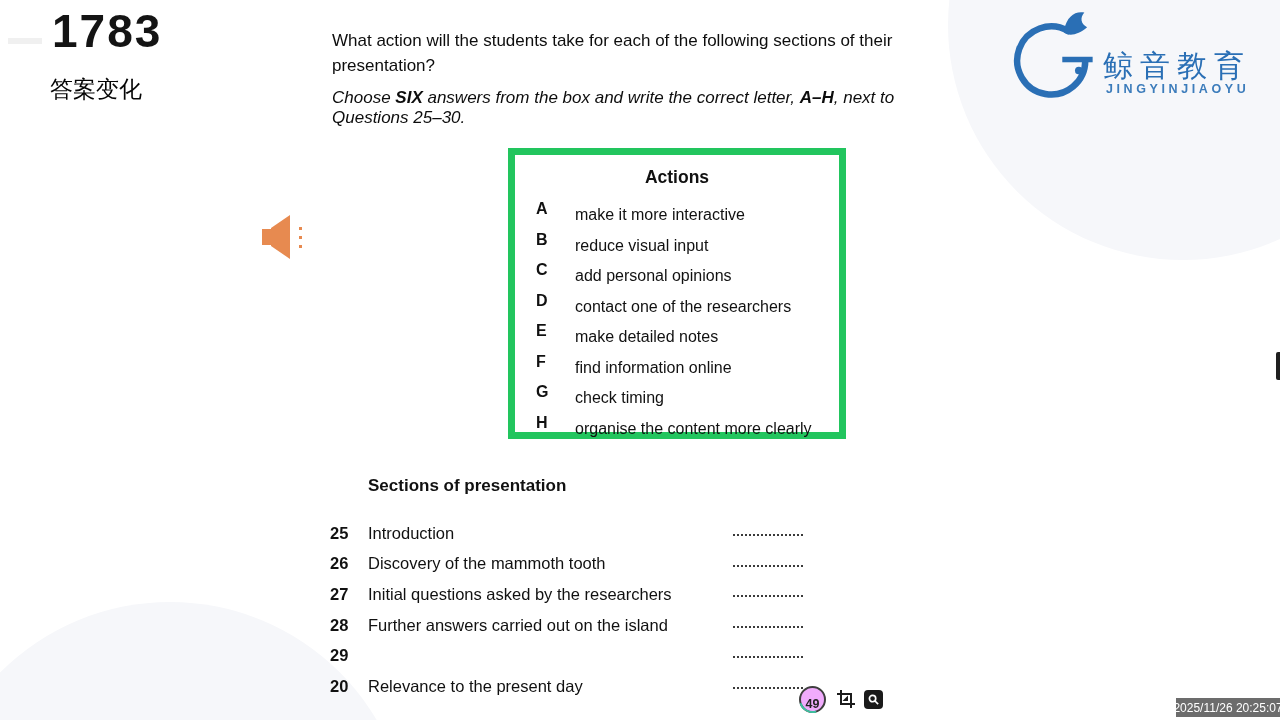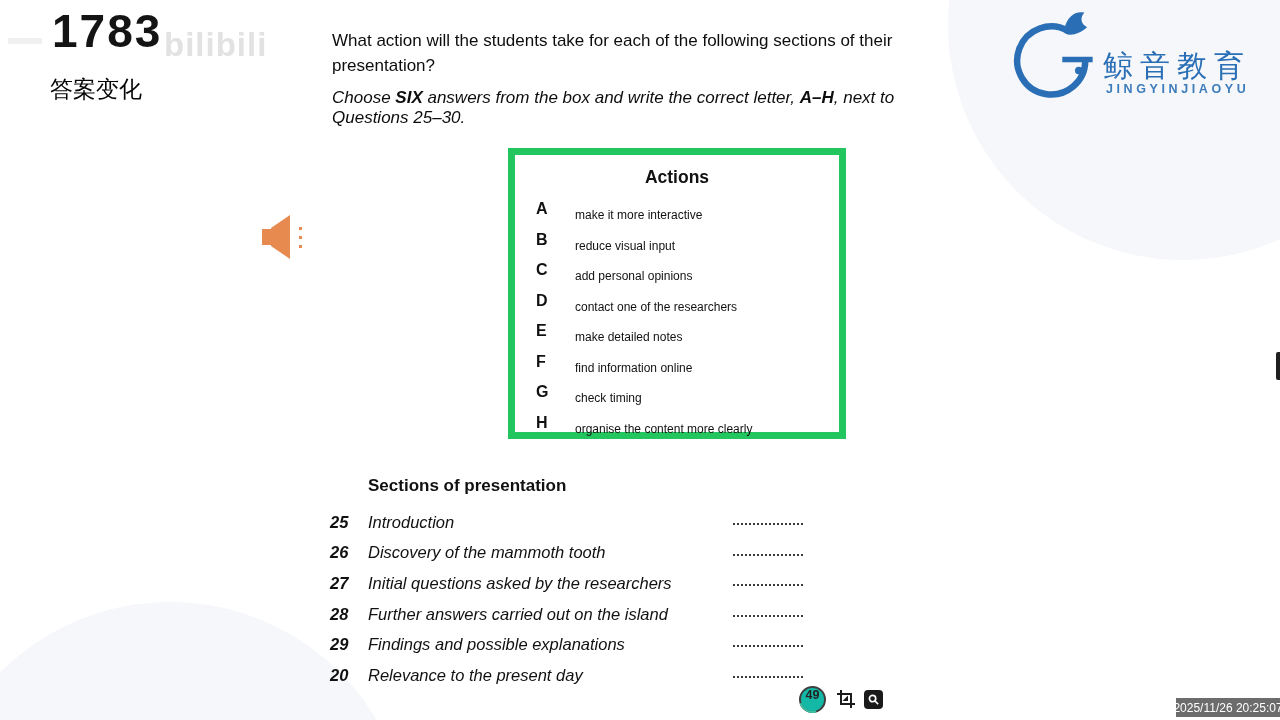--- a/index.html
+++ b/index.html
@@ -24,67 +24,66 @@
            line-height:19.5px;font-style:italic;color:#0d0d0d;}
   .b{font-weight:bold;}
 
   
   .actions-box{position:absolute;left:508px;top:148px;width:338px;height:291px;
                border:7px solid #22c55e;box-sizing:border-box;background:#fff;}
   .box-title{margin-top:12px;text-align:center;font-weight:bold;font-size:17.5px;}
   .opt-rows{margin-top:6px;}
   .opt-row{display:flex;align-items:center;height:30.5px;padding-left:21px;}
   .opt-letter{font-weight:bold;width:39px;font-size:16px;flex:none;}
-  .opt-text{font-size:12px;margin-top:12px;}
+  .opt-text{font-size:16px;margin-top:12px;}
 
   
   .speaker{position:absolute;left:262px;top:214px;width:50px;height:46px;}
 
   
   .sections{position:absolute;left:330px;top:476px;width:560px;}
   .sections-heading{margin-left:38px;font-weight:bold;font-size:17px;height:22px;}
-  .sec-rows{margin-top:9px;font-style:italic;}
+  .sec-rows{margin-top:20px;}
   .sec-row{position:relative;display:flex;align-items:center;height:30.6px;}
   .sec-num{font-weight:bold;width:38px;font-size:16.5px;flex:none;}
   .sec-text{font-size:16.5px;}
   .sec-dots{position:absolute;left:403px;top:16px;width:70px;height:0;
             border-bottom:2px dotted #3a3a3a;}
 
   
   .logo-whale{position:absolute;left:1008px;top:8px;width:92px;height:92px;}
   .logo-cn{position:absolute;left:1103px;top:46px;font-size:30px;font-weight:normal;
            color:#2a6fb5;letter-spacing:7px;white-space:nowrap;}
   .logo-en{position:absolute;left:1106px;top:82px;font-size:12.5px;font-weight:bold;
            color:#3c7cbb;letter-spacing:3.6px;white-space:nowrap;}
 
   
   .page-badge{position:absolute;left:799px;top:686px;width:27px;height:27px;box-sizing:border-box;
-              border:2px solid #3f3f3f;border-radius:50%;display:flex;align-items:flex-start;
-              justify-content:center;font-size:12.5px;font-weight:bold;color:#222;background:#14b8a6;}
+              border:2px solid #3f3f3f;border-radius:50%;display:flex;align-items:flex-end;
+              justify-content:center;font-size:12.5px;font-weight:bold;color:#222;background:#f0abfc;}
   .page-badge::after{content:"";position:absolute;inset:-2px;border:2px solid transparent;
               border-bottom-color:#3fbf9f;border-radius:50%;transform:rotate(28deg);}
   .crop-btn{position:absolute;left:836px;top:689px;width:20px;height:20px;}
   .search-btn{position:absolute;left:864px;top:690px;width:19px;height:19px;background:#1a1a1a;
               border-radius:4px;display:flex;align-items:center;justify-content:center;}
   .timestamp{position:absolute;left:1176px;top:698px;width:104px;height:19px;
              background:rgba(95,95,95,0.92);color:#fff;font-size:12px;
              display:flex;align-items:center;justify-content:center;white-space:nowrap;}
   .edge-mark{position:absolute;left:1276px;top:352px;width:4px;height:28px;
              background:#1f1f1f;border-radius:2px 0 0 2px;}
 </style>
 </head>
 <body>
 
 <div class="stage">
 
   <div class="deco-circle" id="deco-bl"></div>
   <div class="deco-circle" id="deco-tr"></div>
 
   <div class="wm-dash"></div>
-  <div class="wm-site">bilibili</div>
   <div class="wm-number">1783</div>
   <div class="wm-subtitle">答案变化</div>
 
   <div class="q-prompt">What action will the students take for each of the following sections of their presentation?</div>
   <div class="q-instr"><span>Choose </span><span class="b">SIX</span><span> answers from the box and write the correct letter, </span><span class="b">A–H</span><span>, next to Questions 25–30.</span></div>
 
   <svg class="speaker" viewBox="0 0 50 46">
     <polygon points="0,15 9,15 9,31 0,31" fill="#e78a50"></polygon>
     <polygon points="9,14 28,1 28,45 9,32" fill="#e78a50"></polygon>
     <rect x="37" y="13" width="3" height="3" fill="#e78a50"></rect>
@@ -148,21 +147,20 @@
         <span class="sec-text">Initial questions asked by the researchers</span>
         <span class="sec-dots"></span>
       </div>
       <div class="sec-row">
         <span class="sec-num">28</span>
         <span class="sec-text">Further answers carried out on the island</span>
         <span class="sec-dots"></span>
       </div>
       <div class="sec-row">
         <span class="sec-num">29</span>
-        <span class="sec-text">Findings and possible explanations</span>
         <span class="sec-dots"></span>
       </div>
       <div class="sec-row">
         <span class="sec-num">20</span>
         <span class="sec-text">Relevance to the present day</span>
         <span class="sec-dots"></span>
       </div>
     </div>
   </div>
 

